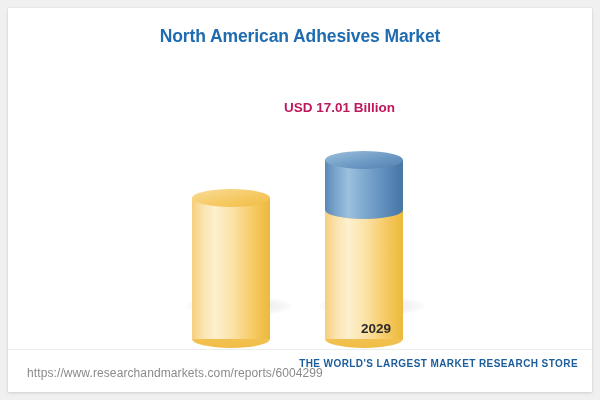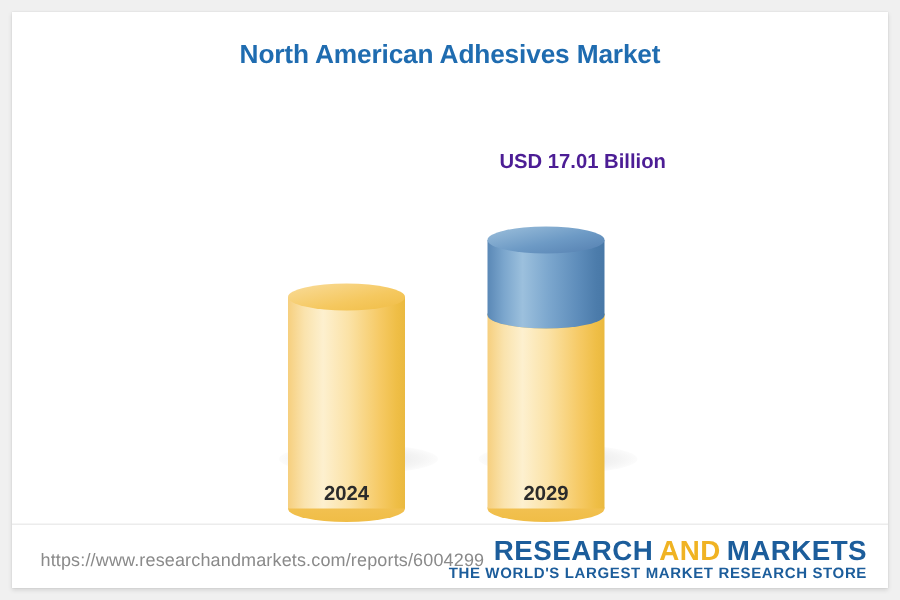--- a/index.html
+++ b/index.html
@@ -116,24 +116,24 @@
     position: absolute;
     border-radius: 50%;
     background: radial-gradient(ellipse at center,
       rgba(120,120,120,0.22) 0%,
       rgba(150,150,150,0.10) 55%,
       rgba(255,255,255,0) 78%);
   }
 
   .bar-value-label {
     position: absolute;
-    text-align: right;
+    text-align: left;
     font-size: 13.5px;
     font-weight: bold;
-    color: #4c1d95;
+    color: #be185d;
     white-space: nowrap;
   }
   .bar-cat-label {
     position: absolute;
     text-align: center;
     font-size: 13.5px;
     font-weight: bold;
     color: #2b2b2b;
     white-space: nowrap;
   }
@@ -200,46 +200,44 @@
       <div class="bar-shadow" style="left:178px; top:288px; width:106px; height:20px;"></div>
 
       <div class="bar-group" style="left:184px; width:78px; height:302px;">
 
         <div class="cyl-bottom gold-bottom" style="top:284px; height:18px;"></div>
         <div class="cyl-body gold-body" style="top:152px; height:141px;"></div>
         <div class="cyl-top gold-top" style="top:143px; height:18px;"></div>
       </div>
 
 
-      <div class="bar-cat-label" style="left:163px; top:313px; width:120px;">2024</div>
 
       <div class="bar-shadow" style="left:311px; top:288px; width:106px; height:20px;"></div>
 
       <div class="bar-group" style="left:317px; width:78px; height:302px;">
 
         <div class="cyl-bottom gold-bottom" style="top:284px; height:18px;"></div>
         <div class="cyl-body gold-body" style="top:164px; height:129px;"></div>
         <div class="cyl-top gold-top" style="top:155px; height:18px;"></div>
 
         <div class="cyl-body blue-body" style="top:114px; height:50px;"></div>
         <div class="cyl-bottom blue-body" style="top:155px; height:18px;"></div>
         <div class="cyl-top blue-top" style="top:105px; height:18px;"></div>
       </div>
 
       <div class="bar-value-label" style="left:276px; top:92px; width:160px;">USD 17.01 Billion</div>
 
-      <div class="bar-cat-label" style="left:296px; top:313px; width:120px;">2029</div>
+      <div class="bar-cat-label" style="left:308px; top:313px; width:120px;">2029</div>
 
     </div>
 
     <div id="footer-divider"></div>
 
     <div id="footer">
       <div class="footer-url">https://www.researchandmarkets.com/reports/6004299</div>
 
       <div class="logo">
-        <div class="logo-main"><span>RESEARCH</span><span class="logo-and" style="margin:0 4px;">AND</span><span>MARKETS</span></div>
         <div class="logo-tag">THE WORLD'S LARGEST MARKET RESEARCH STORE</div>
       </div>
     </div>
 
   </div>
 </div>
 
 </body></html>

